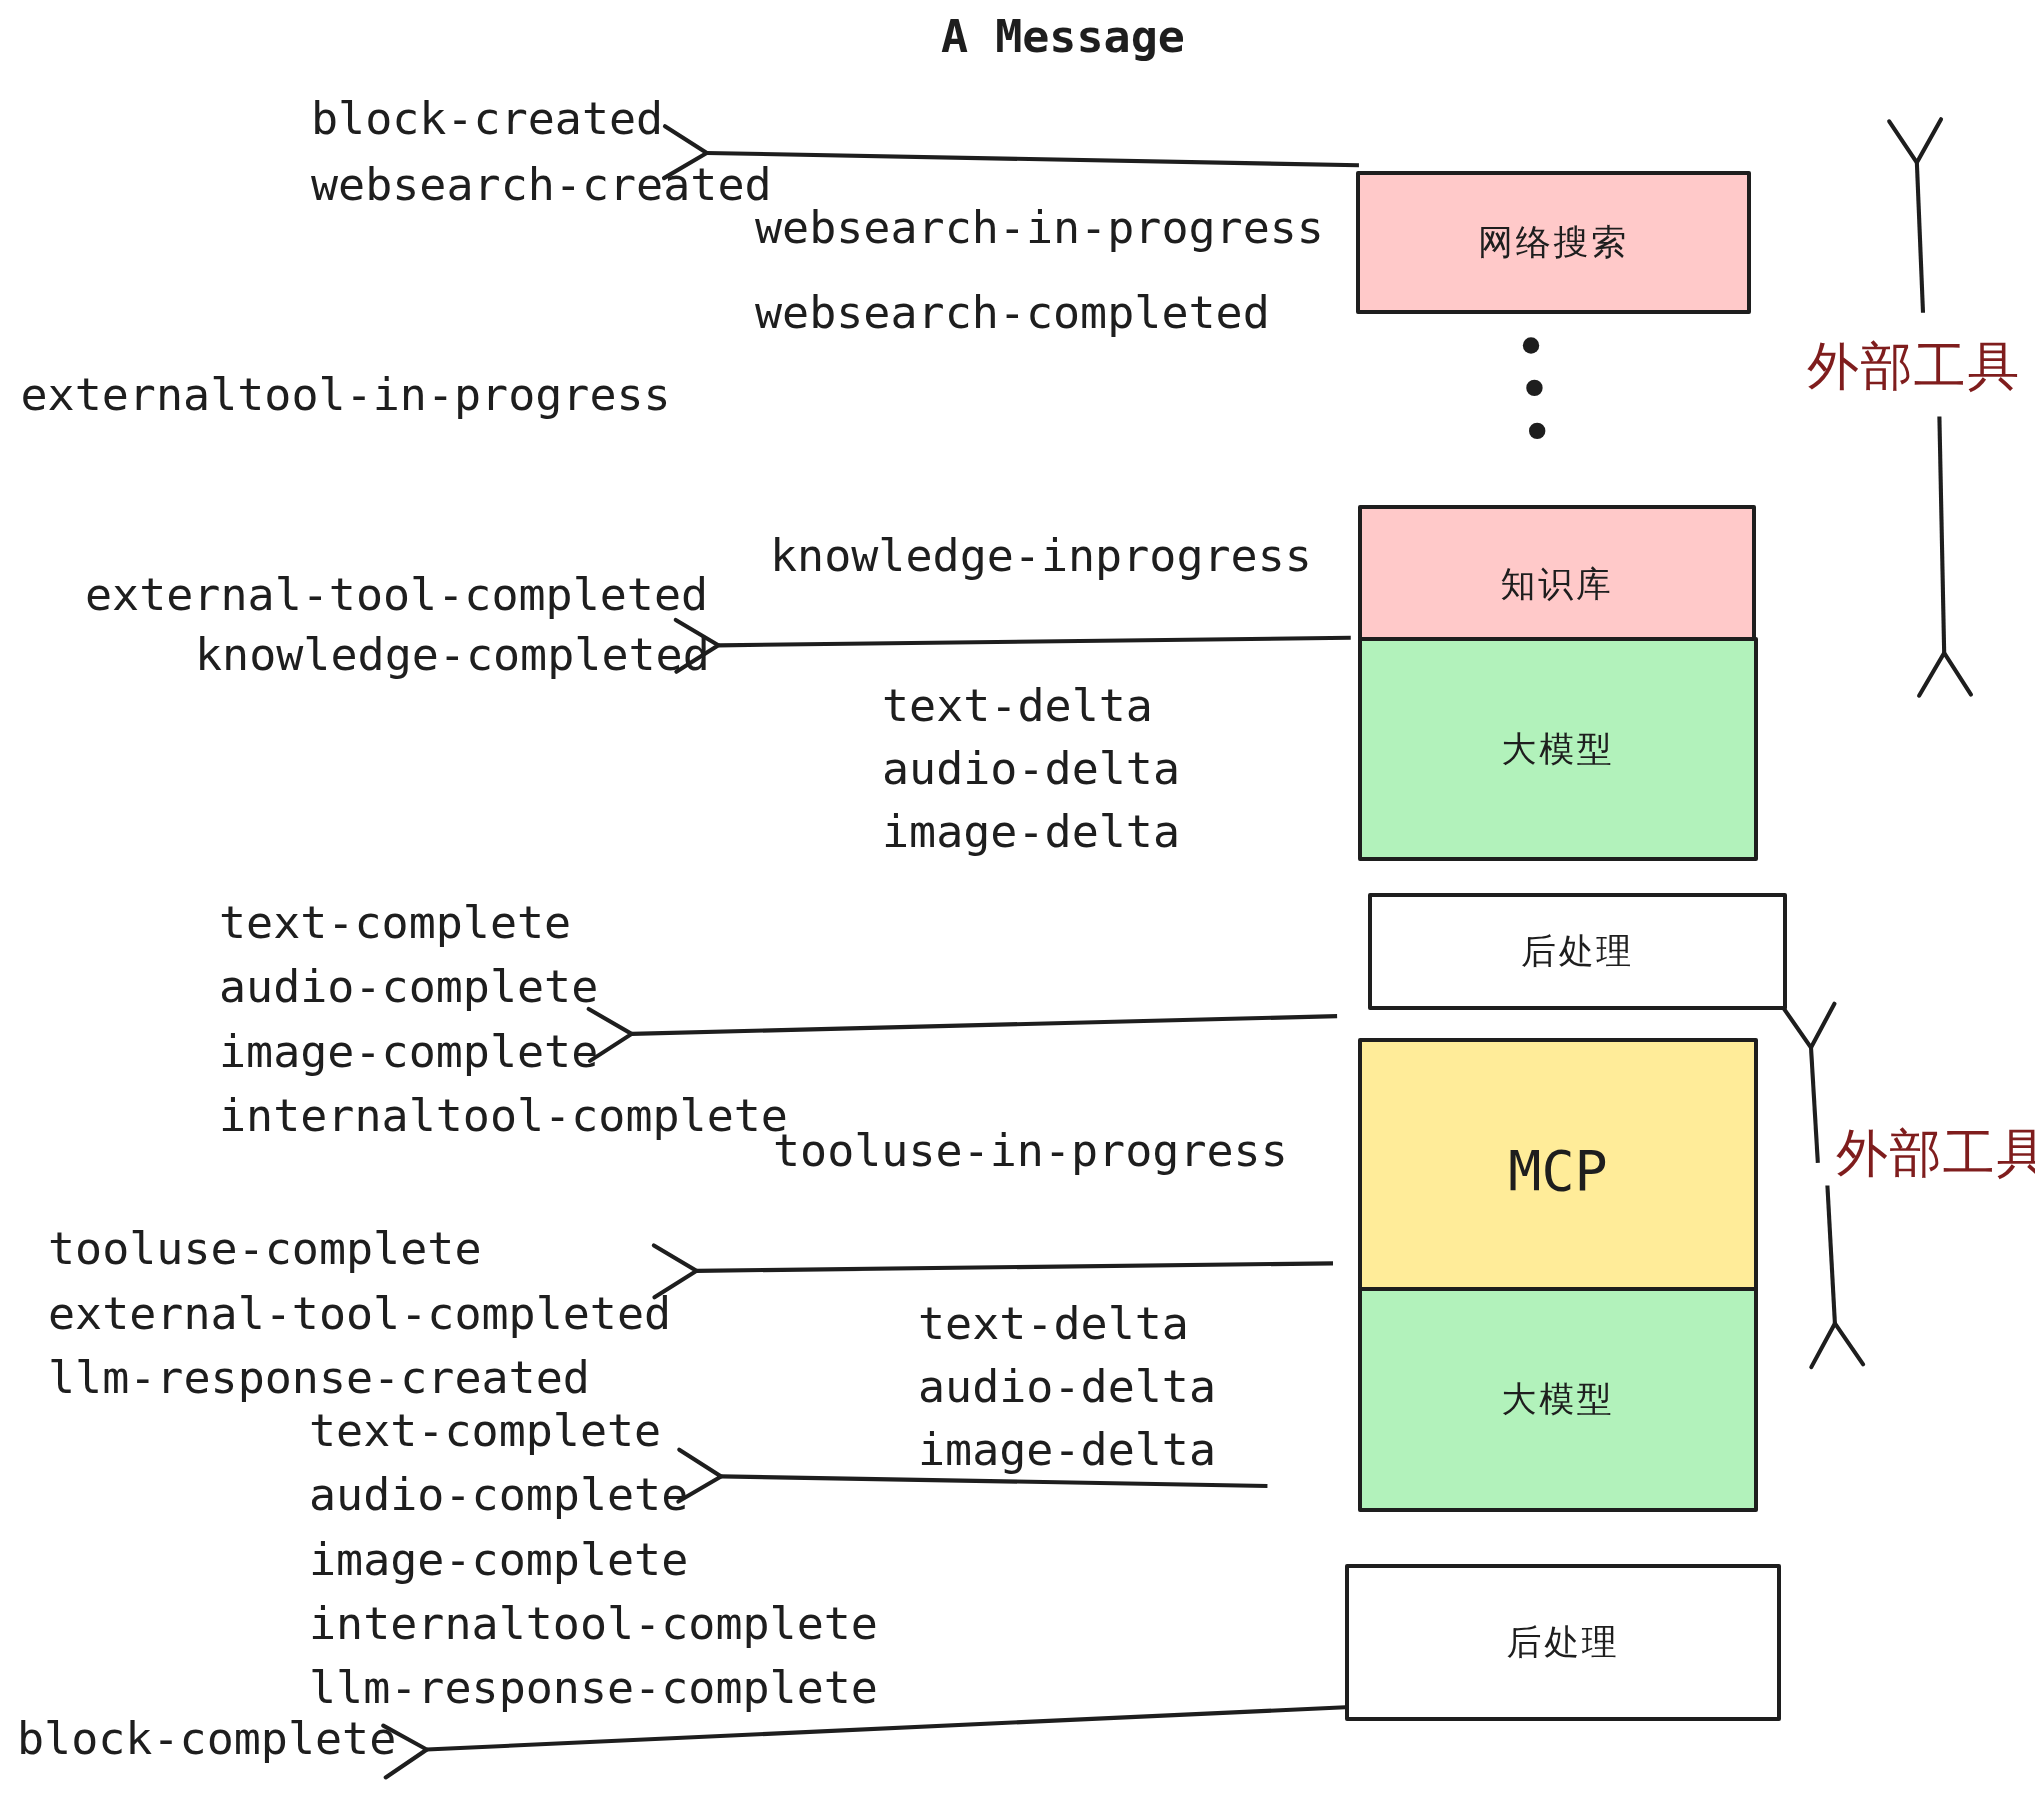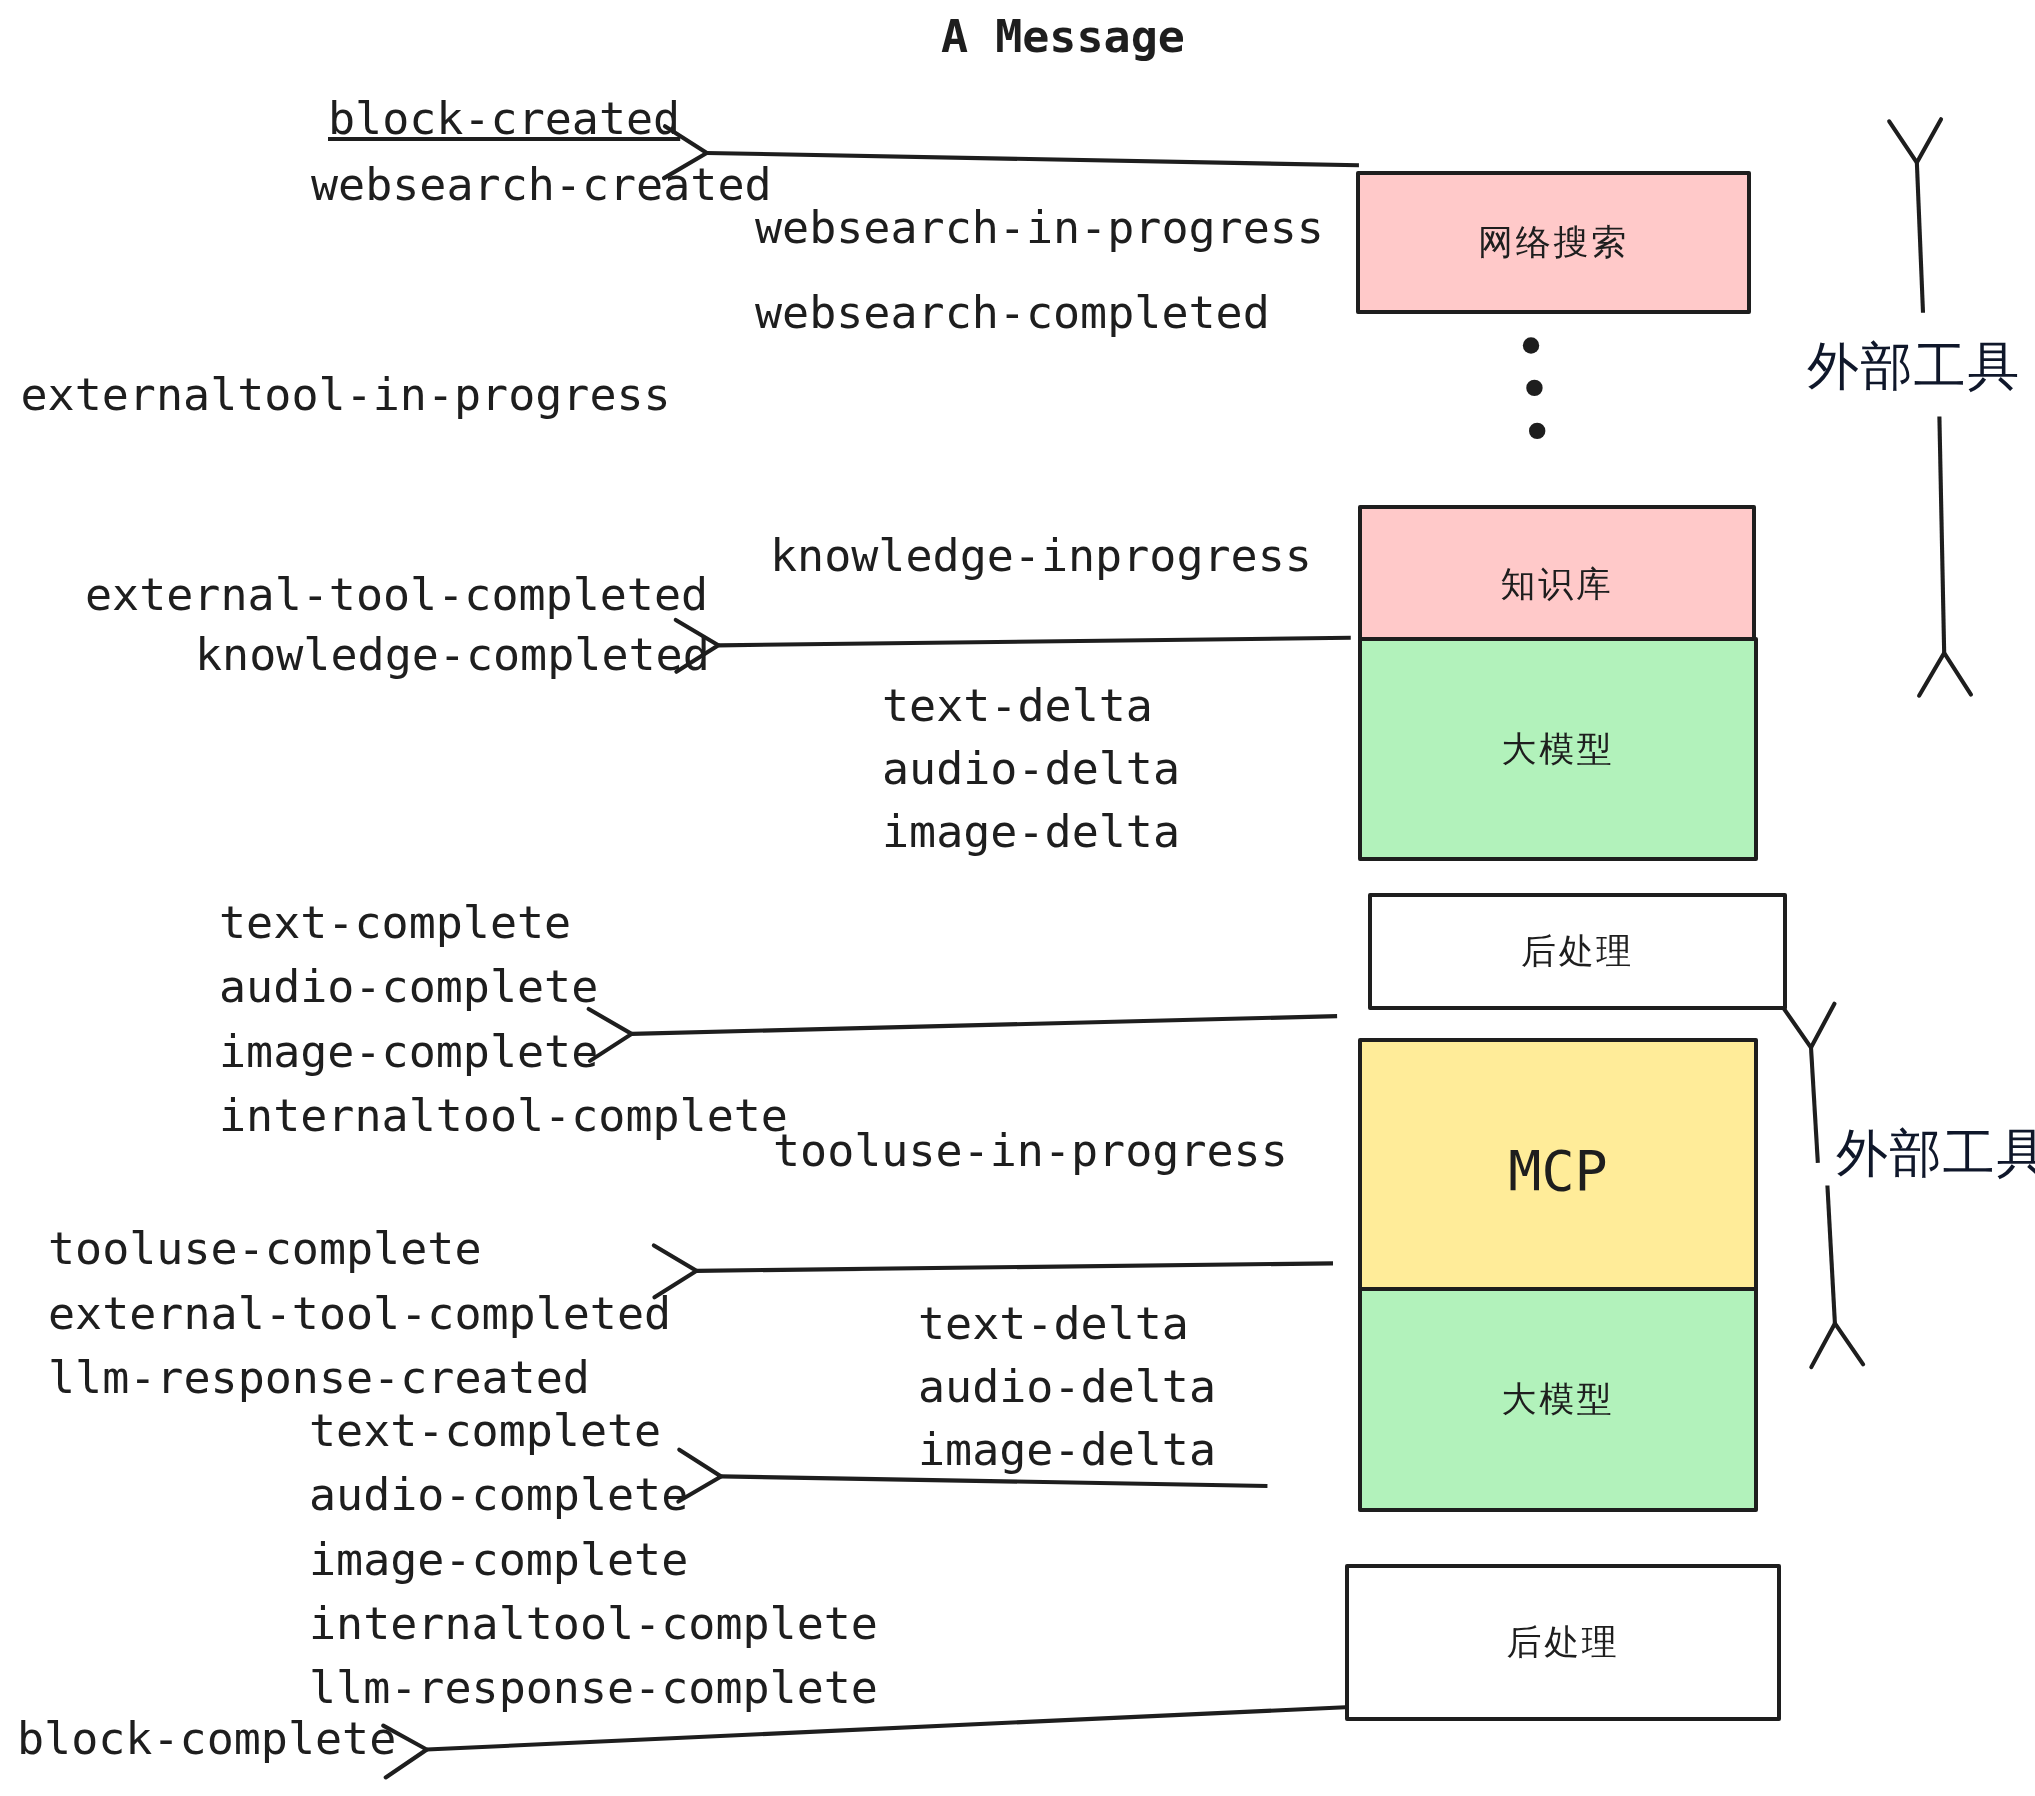--- a/index.html
+++ b/index.html
@@ -8,21 +8,21 @@
   .title{position:absolute;font-size:45px;font-weight:bold;white-space:nowrap;
          font-family:"DejaVu Sans Mono",monospace;margin-left:12px;}
   .event{position:absolute;font-size:45px;line-height:1;white-space:nowrap;
          font-family:"DejaVu Sans Mono",monospace;color:#1e1e1e;}
   .box{position:absolute;box-sizing:border-box;border:4.1px solid #1e1e1e;border-radius:2px;
        display:flex;align-items:center;justify-content:center;}
   .box-label{font-family:"DejaVu Sans","Liberation Sans",sans-serif;font-size:35px;
              letter-spacing:2.7px;color:#1e1e1e;white-space:nowrap;}
   .box-label.mono{font-family:"DejaVu Sans Mono",monospace;font-size:55px;letter-spacing:0;}
   .side-label{position:absolute;font-family:Liberation Mono, monospace;
-              font-size:52px;letter-spacing:1.4px;color:#0f172a;white-space:nowrap;}
+              font-size:52px;letter-spacing:1.4px;color:#7f1d1d;white-space:nowrap;}
   svg.arrows{position:absolute;left:0;top:0;}
   .arrow-line{stroke:#1e1e1e;stroke-width:6;fill:none;}
   .dot{fill:#1e1e1e;}
 </style>
 </head>
 <body>
 
 <div id="canvas">
   <div class="title" style="left: 929px; top: 9.6px;">A Message</div>
   <svg class="arrows" width="2035" height="1796" viewBox="0 0 2980 2630">
@@ -66,21 +66,21 @@
         <span class="box-label mono">MCP</span>
       </div>
       <div class="box" style="left: 1358px; top: 1287px; width: 400px; height: 225px; background: rgb(178, 242, 187);">
         <span class="box-label">大模型</span>
       </div>
       <div class="box" style="left: 1345px; top: 1564px; width: 436px; height: 157px; background: rgb(255, 255, 255);">
         <span class="box-label">后处理</span>
       </div>
     </div>
   <div id="labels">
-      <div class="event" style="left: 328px; top: 96px; text-decoration: underline;">block-created</div>
+      <div class="event" style="left: 311px; top: 96px;">block-created</div>
       <div class="event" style="left: 311px; top: 162px;">websearch-created</div>
       <div class="event" style="left: 755px; top: 205px;">websearch-in-progress</div>
       <div class="event" style="left: 755px; top: 290px;">websearch-completed</div>
       <div class="event" style="left: 20.5px; top: 372px;">externaltool-in-progress</div>
       <div class="event" style="left: 770px; top: 533px;">knowledge-inprogress</div>
       <div class="event" style="left: 85px; top: 572px;">external-tool-completed</div>
       <div class="event" style="left: 195px; top: 632px;">knowledge-completed</div>
       <div class="event" style="left: 882px; top: 683px;">text-delta</div>
       <div class="event" style="left: 882px; top: 746px;">audio-delta</div>
       <div class="event" style="left: 882px; top: 809px;">image-delta</div>

